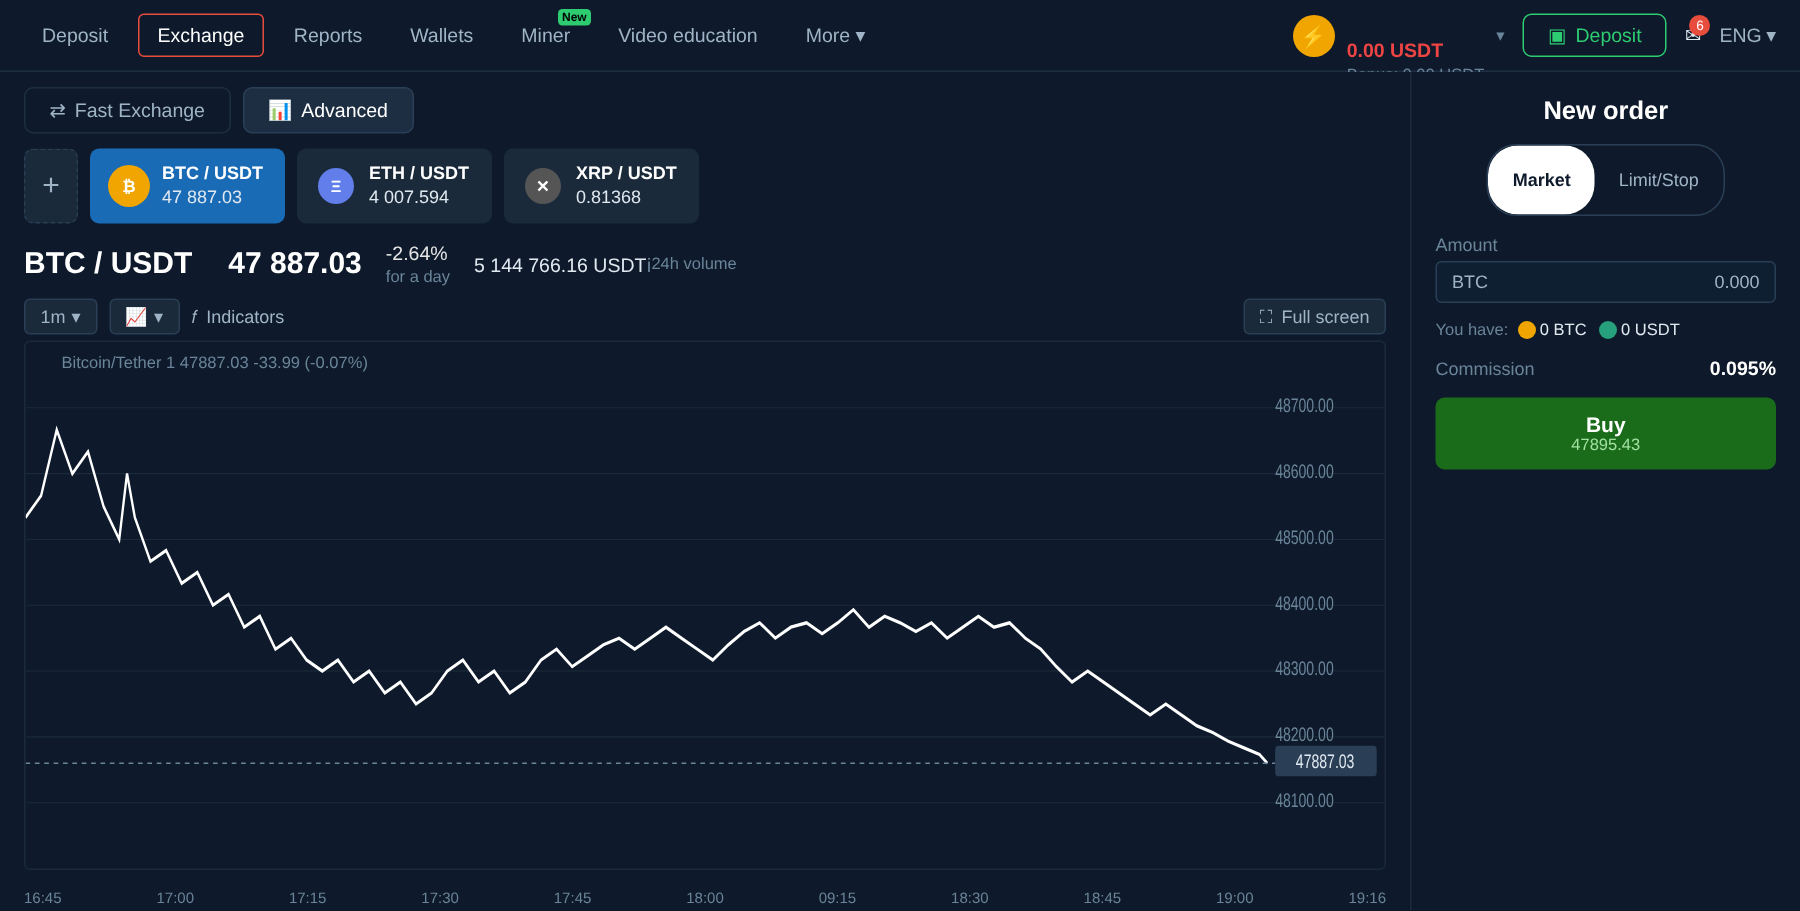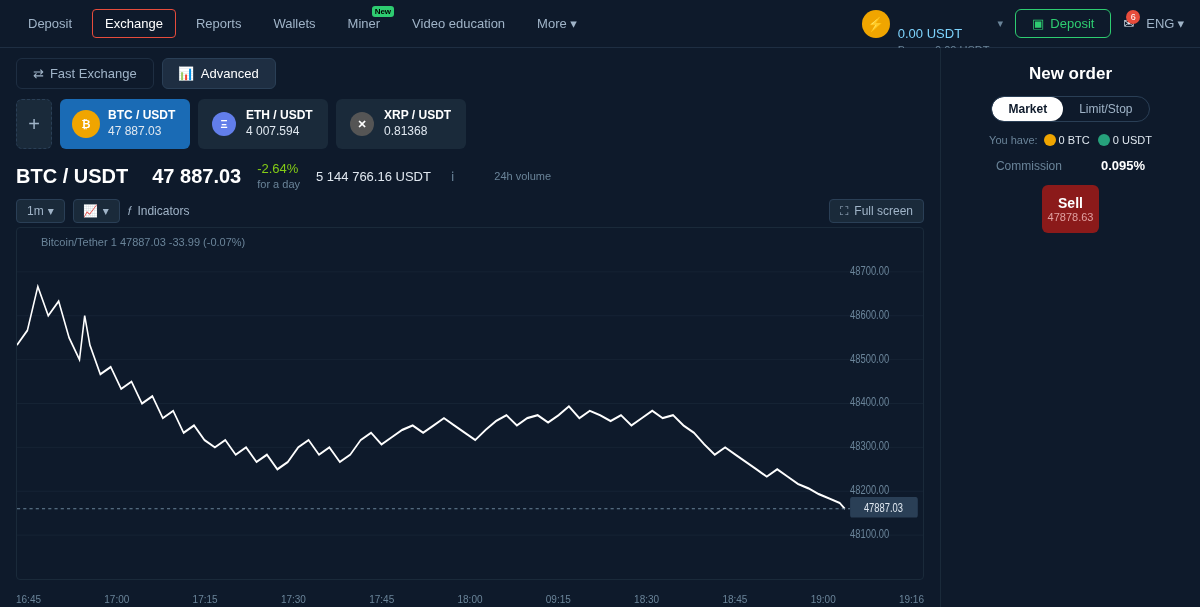--- a/index.html
+++ b/index.html
@@ -80,21 +80,21 @@
       width: 28px;
       height: 28px;
       background: #f0a500;
       border-radius: 50%;
       display: flex;
       align-items: center;
       justify-content: center;
       font-size: 14px;
     }
     .balance-info { line-height: 1.3; }
-    .balance-amount { color: #7dd3fc; font-weight: 400; font-size: 13px; margin-top: 36px; }
+    .balance-amount { color: #ef4444; font-weight: 700; font-size: 13px; margin-top: 36px; }
     .balance-bonus { color: #6a8499; font-size: 11px; }
     .balance-arrow { color: #6a8499; font-size: 11px; cursor: pointer; }
     .deposit-btn {
       background: transparent;
       border: 1.5px solid #2ecc71;
       color: #2ecc71;
       padding: 6px 16px;
       border-radius: 6px;
       cursor: pointer;
       font-size: 13px;
@@ -221,23 +221,23 @@
 
     
     .price-bar {
       display: flex;
       align-items: center;
       padding: 4px 16px 8px;
       gap: 16px;
     }
     .price-pair { color: #fff; font-weight: 700; font-size: 20px; }
     .price-val { color: #fff; font-weight: 700; font-size: 20px; margin-left: 8px; }
-    .price-change { color: #84cc16; font-size: 13px; }
+    .price-change { color: #e5e5e5; font-size: 13px; }
     .price-label { color: #6a8499; font-size: 11px; }
-    .price-volume { font-size: 13px; color: #e0e8f0; display: flex; align-items: center; gap: 20px; text-align: center; }
+    .price-volume { font-size: 13px; color: #e0e8f0; display: flex; align-items: center; gap: 0; text-align: center; }
 
     
     .chart-controls {
       display: flex;
       align-items: center;
       padding: 0 16px 4px;
       gap: 8px;
     }
     .ctrl-btn {
       display: flex;
@@ -336,38 +336,37 @@
 
     
     .right-panel {
       width: 260px;
       background: #0e1a2b;
       border-left: 1px solid #1a2a3a;
       padding: 16px;
       display: flex;
       flex-direction: column;
       gap: 12px;
-      align-items: center;
     }
     .panel-title {
       text-align: center;
       font-size: 17px;
       font-weight: 700;
       color: #fff;
     }
     .order-tabs {
       display: flex;
       gap: 0;
       border: 1px solid #2a3f56;
       border-radius: 20px;
       overflow: hidden;
       align-self: center;
     }
     .order-tab {
-      padding: 5px 16px;
+      padding: 16px 16px;
       cursor: pointer;
       font-size: 12px;
       color: #a0b4c8;
     }
     .order-tab.active {
       background: #fff;
       color: #0e1a2b;
       font-weight: 600;
       border-radius: 20px;
     }
@@ -716,20 +715,27 @@
   </div>
 
   <div class="right-panel">
     <div class="panel-title">New order</div>
 
     <div class="order-tabs">
       <div class="order-tab active">Market</div>
       <div class="order-tab">Limit/Stop</div>
     </div>
 
+    <div>
+      <div class="field-label">Amount</div>
+      <div class="field-input">
+        <span class="currency">BTC</span>
+        <span class="value">0.000</span>
+      </div>
+    </div>
 
     <div class="you-have">
       <span>You have:</span>
       <div class="you-have-coins">
         <span class="coin-badge">
           <span class="coin-dot" style="background:#f0a500;"></span>
           <span>0 BTC</span>
         </span>
         <span class="coin-badge">
           <span class="coin-dot" style="background:#26a17b;"></span>
@@ -737,19 +743,19 @@
         </span>
       </div>
     </div>
 
     <div class="commission-row">
       <span class="commission-label">Commission</span>
       <span class="commission-value">0.095%</span>
     </div>
 
     <div class="action-buttons">
-      <button class="sell-btn">
-        <span class="btn-label">Sell</span>
-        <span class="btn-price">47878.63</span>
+      <button class="buy-btn">
+        <span class="btn-label">Buy</span>
+        <span class="btn-price">47895.43</span>
       </button>
     </div>
   </div>
 </div>
 
 </body></html>

